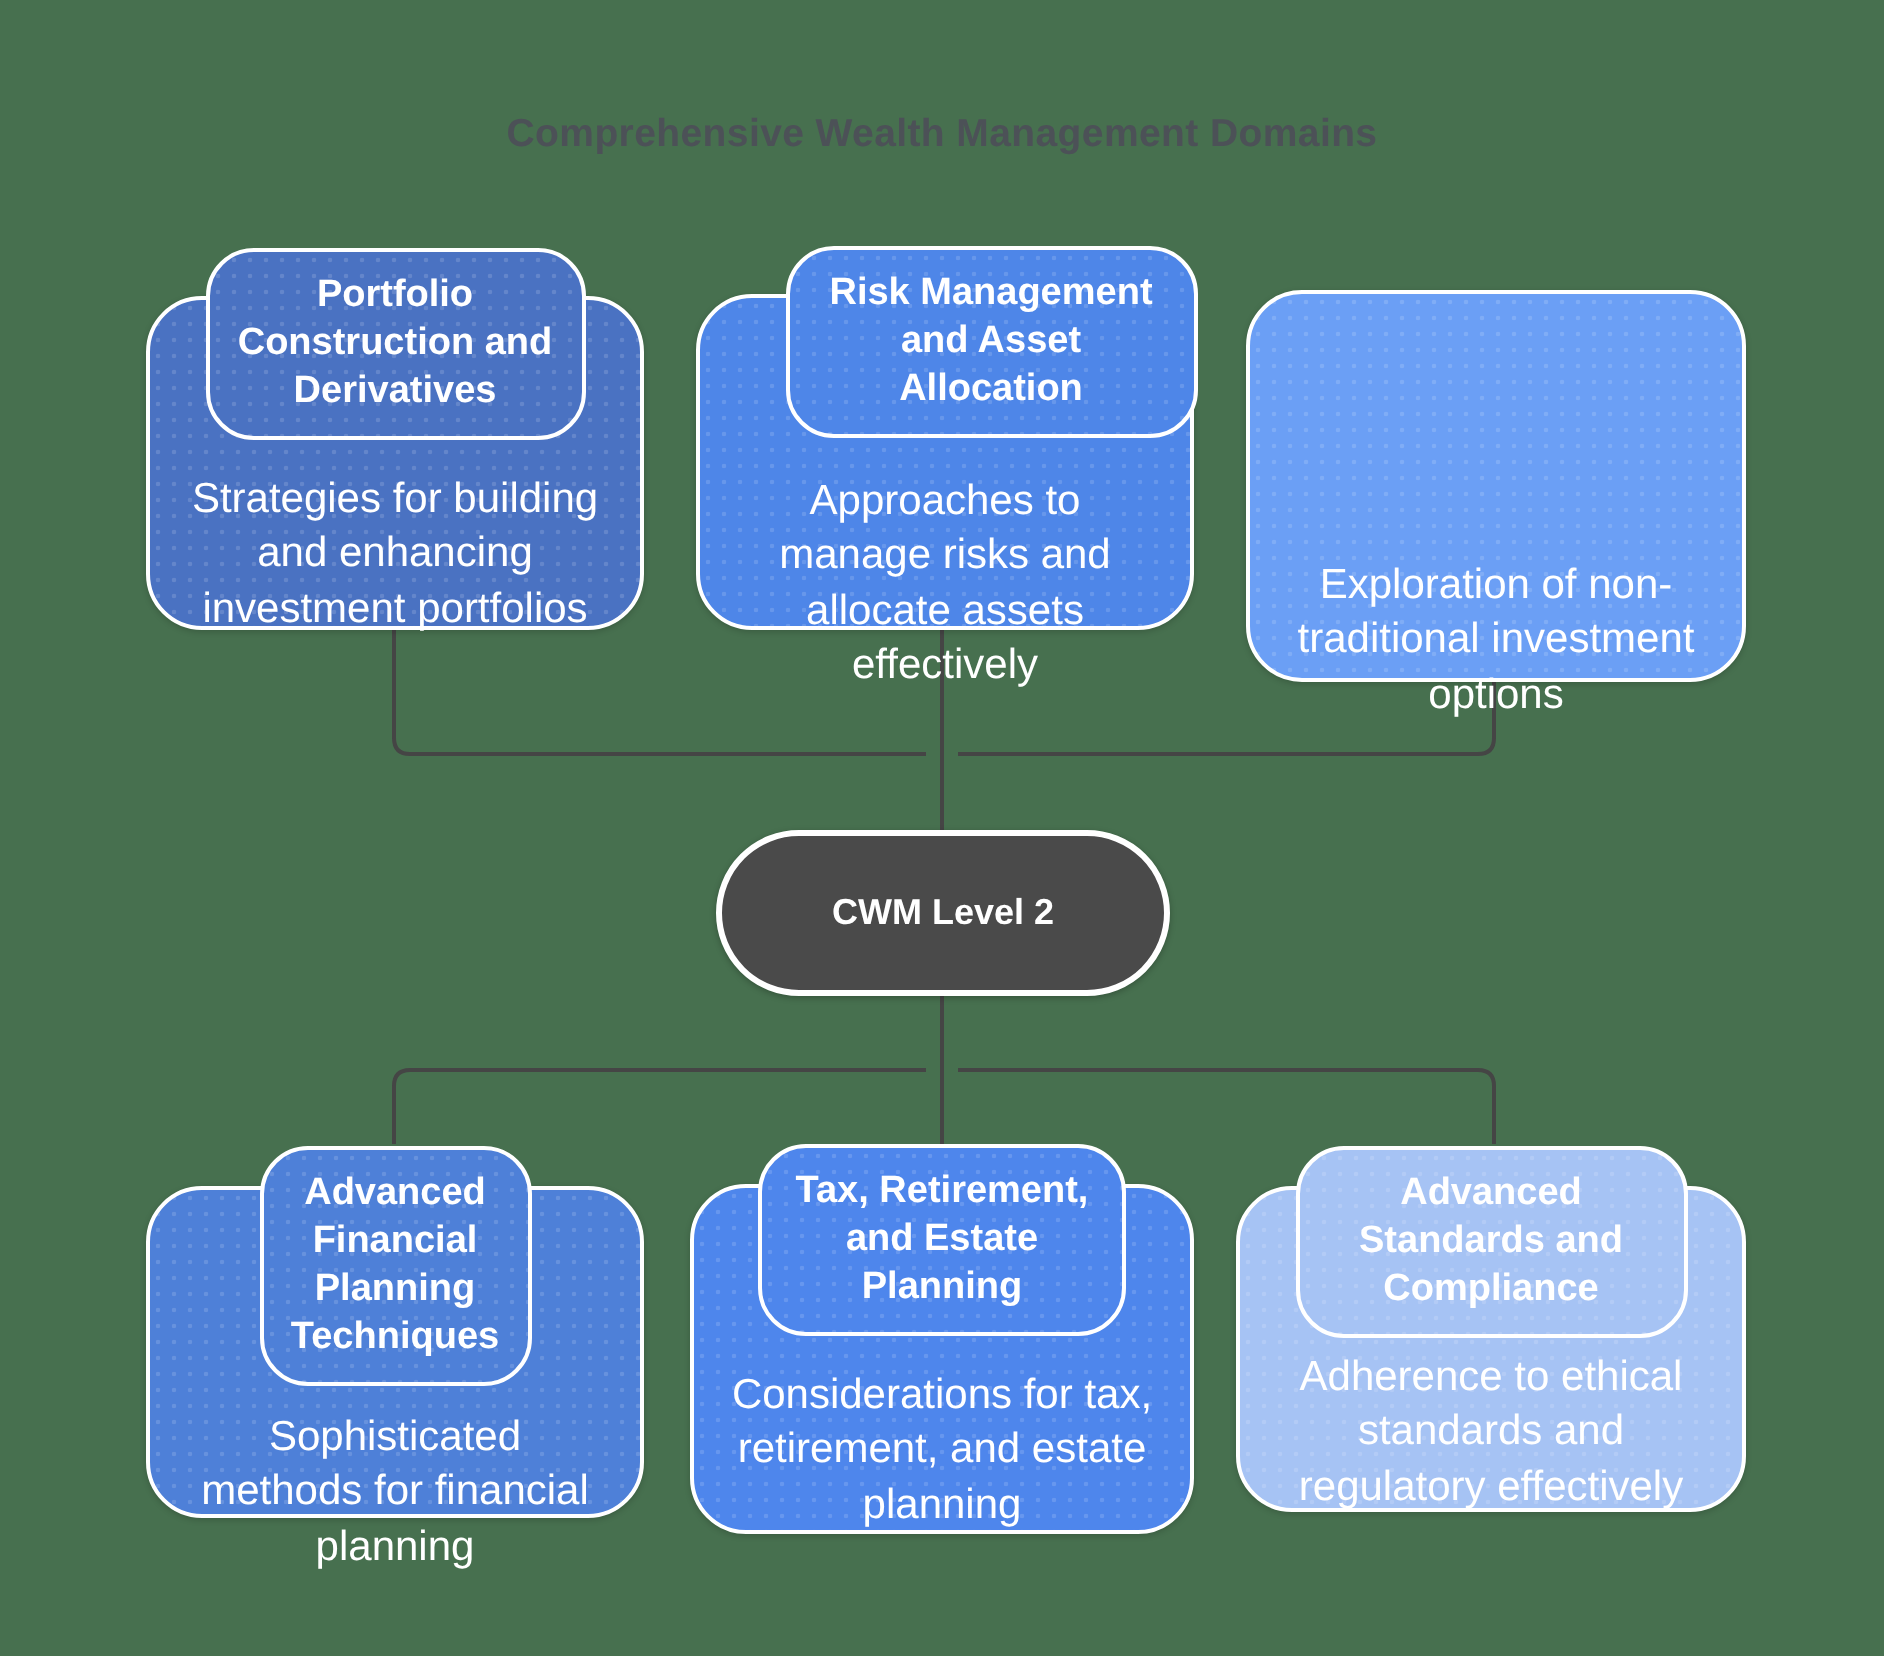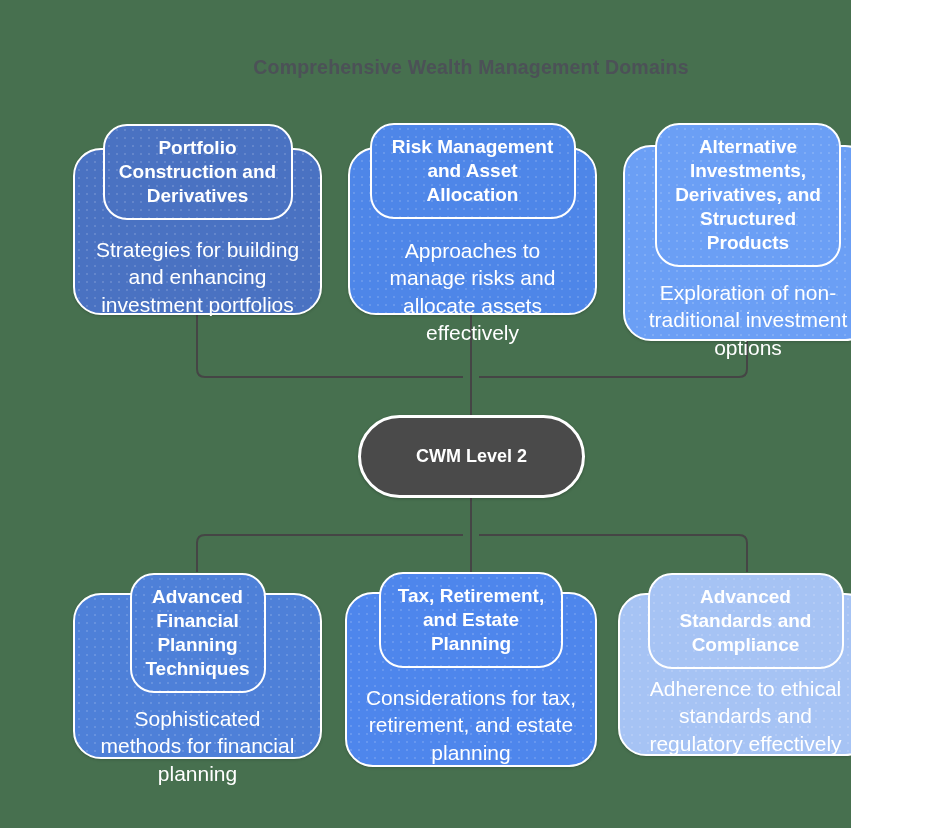--- a/index.html
+++ b/index.html
@@ -1,19 +1,19 @@
 <!DOCTYPE html>
 <html><head>
 <meta charset="utf-8">
 <style>
   html,body{margin:0;padding:0;}
   body{font-family:"Liberation Sans","DejaVu Sans",sans-serif;}
   .stage{
     position:relative;
-    width:851px;height:828px;
+    width:942px;height:828px;
     overflow:hidden;
   }
   .diagram-title{
     position:absolute;
     left:0;top:56px;width:942px;
     text-align:center;
     font-size:19.5px;font-weight:bold;
     letter-spacing:0.2px;
   }
   .connectors{position:absolute;left:0;top:0;width:942px;height:828px;}
@@ -97,26 +97,25 @@
       <path d="M 479 535 L 739 535 Q 747 535 747 543 L 747 572"></path>
     </g>
   </svg>
 
   <div class="card card-1" style="background-color: rgb(74, 114, 194);">
     <div class="card-header" style="background-color: rgb(74, 114, 194);">Portfolio Construction and Derivatives</div>
     <div class="card-desc">Strategies for building and enhancing investment portfolios</div>
   </div>
 
   <div class="card card-2" style="background-color: rgb(78, 134, 232);">
-    <div class="card-header" style="background-color: rgb(78, 134, 232);">Risk Management and Asset Allocation</div>
+    <div class="card-header" style="background-color: rgb(78, 134, 232); margin-left: 23px;">Risk Management and Asset Allocation</div>
     <div class="card-desc">Approaches to manage risks and allocate assets effectively</div>
   </div>
 
   <div class="card card-3" style="background-color: rgb(107, 159, 245);">
-    <div class="card-header" style="background-color: rgb(107, 159, 245);">Alternative Investments, Derivatives, and Structured Products</div>
     <div class="card-desc">Exploration of non-traditional investment options</div>
   </div>
 
   <div class="center-node" style="background-color: rgb(74, 74, 74);">
     <span>CWM Level 2</span>
   </div>
 
   <div class="card card-5" style="background-color: rgb(78, 134, 236);">
     <div class="card-header" style="background-color: rgb(78, 134, 236);">Tax, Retirement, and Estate Planning</div>
     <div class="card-desc">Considerations for tax, retirement, and estate planning</div>

